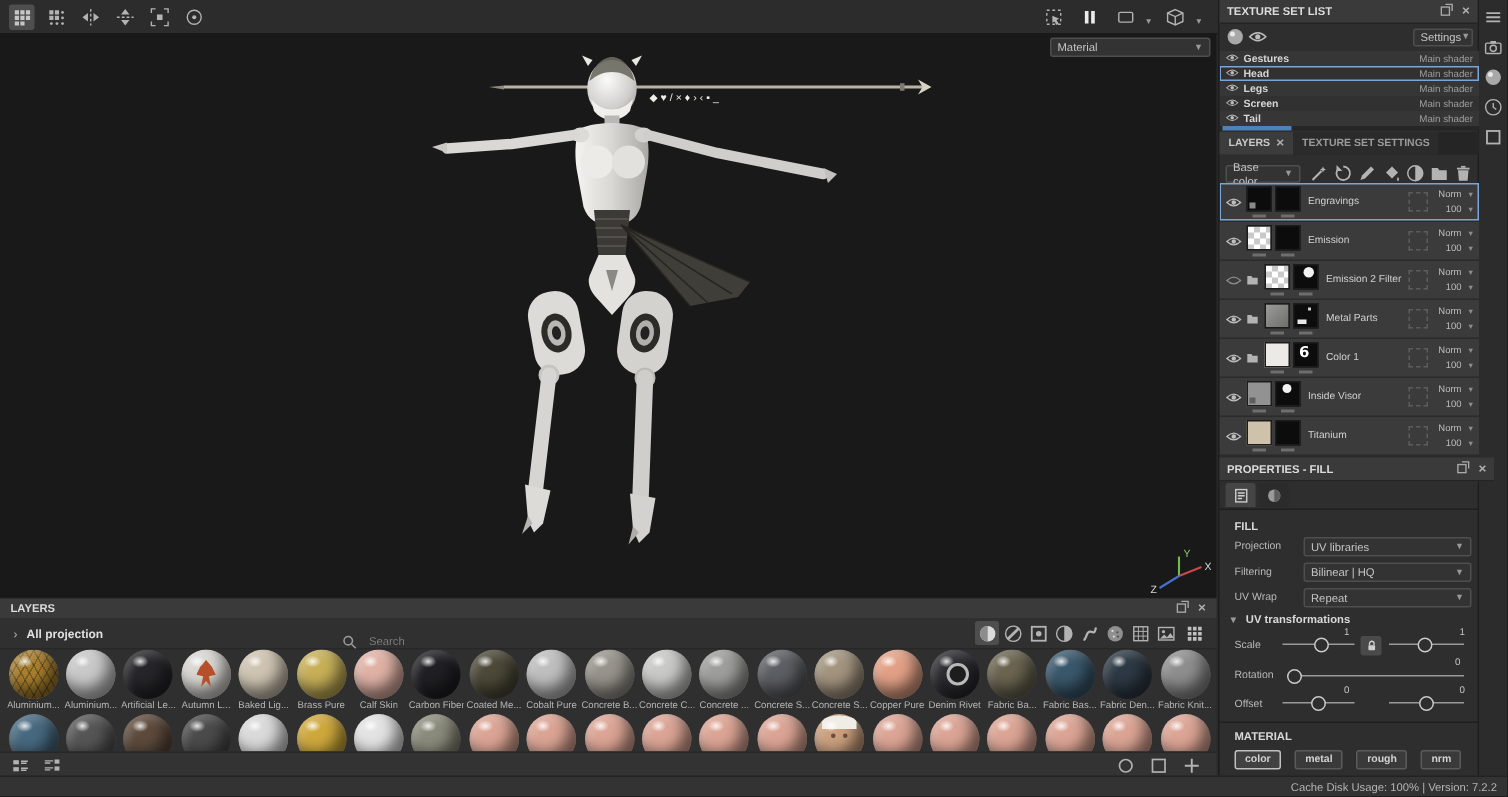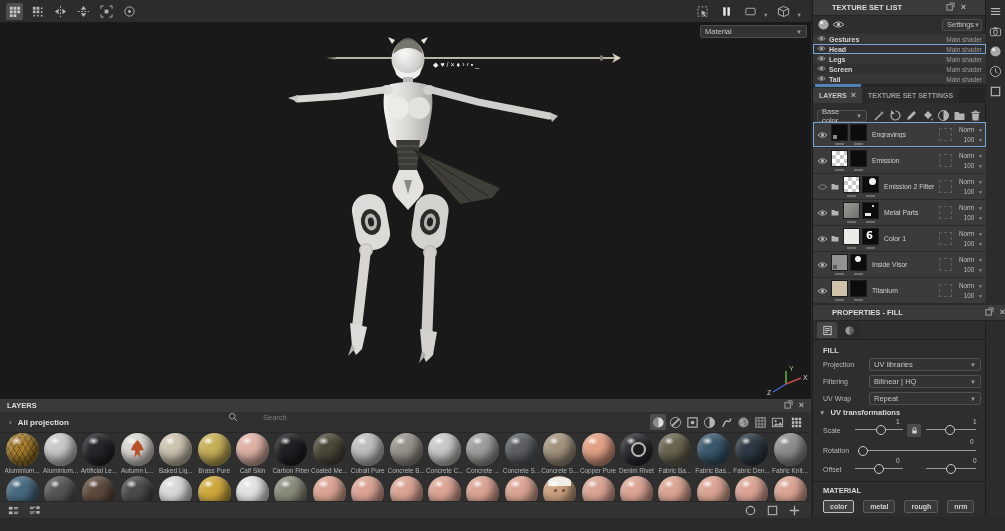--- a/index.html
+++ b/index.html
@@ -18,21 +18,21 @@
   
   #viewport{left:0;top:22px;width:811px;height:376px;background:#191919;overflow:hidden}
   #shader-dd{position:absolute;left:700px;top:3px;width:107px;height:13px}
   .dd{background:#333;border:1px solid #4e4e4e;border-radius:2px;display:flex;align-items:center;padding:0 4px;font-size:7.5px;color:#c5c5c5;box-sizing:border-box;height:100%}
   .dd .chev{margin-left:auto;color:#999;font-size:6px}
   #gizmo{position:absolute;left:766px;top:342px}
   
   #right-dock{left:985px;top:0;width:20px;height:517px;background:#2c2c2c;border-left:1px solid #1d1d1d;display:flex;flex-direction:column;align-items:center;padding-top:3px;gap:3px;box-sizing:border-box}
   
   #right-panel{left:812px;top:0;width:173px;height:517px;background:#2e2e2e;border-left:1px solid #1d1d1d;box-sizing:border-box}
-  .panel-header{height:15px;background:#3a3a3a;display:flex;align-items:center;padding:0 19px;font-weight:bold;font-size:7.5px;color:#dcdcdc;border-bottom:1px solid #242424}
+  .panel-header{height:15px;background:#3a3a3a;display:flex;align-items:center;padding:0 5px;font-weight:bold;font-size:7.5px;color:#dcdcdc;border-bottom:1px solid #242424}
   .ph-icons{margin-left:auto;display:flex;gap:6px;align-items:center;color:#b0b0b0}
   .close-x{font-size:9px;color:#b0b0b0;line-height:1}
   #tsl-toolbar{position:absolute;left:0;top:16px;width:173px;height:17px;display:flex;align-items:center;padding:0 4px;box-sizing:border-box;gap:3px}
   #tsl-settings{margin-left:auto;width:40px;height:12px}
   #texture-set-list{position:absolute;left:0;top:34px;width:173px;height:50px;overflow:hidden}
   .ts-row{height:10px;display:flex;align-items:center;padding:0 4px;font-size:7px;box-sizing:border-box}
   .ts-row:nth-child(odd){background:#363636}
   .ts-row:nth-child(even){background:#313131}
   .ts-row.sel{box-shadow:inset 0 0 0 1px #7aa5d8}
   .ts-name{font-weight:bold;color:#d6d6d6;margin-left:3px}
@@ -86,21 +86,21 @@
   #mat-divider{position:absolute;left:0;top:481px;width:173px;height:1px;background:#1f1f1f}
   #mat-channels{position:absolute;left:10px;top:500px;display:flex;gap:9px}
   .chan-btn{height:13px;padding:0 6px;display:flex;align-items:center;justify-content:center;background:#3a3a3a;border:1px solid #5a5a5a;border-radius:2px;font-size:7px;font-weight:bold;color:#d2d2d2;box-sizing:border-box}
   .chan-btn.sel{border-color:#c0c0c0;background:#414141}
   
   #assets{left:0;top:398px;width:811px;height:119px;background:#2e2e2e;border-top:1px solid #1c1c1c;box-sizing:border-box}
   #assets-header{height:13px;background:#3a3a3a;display:flex;align-items:center;padding:0 7px;font-weight:bold;font-size:7.5px;color:#dcdcdc}
   #assets-toolbar{position:absolute;left:0;top:13px;width:811px;height:21px;background:#303030;display:flex;align-items:center;border-bottom:1px solid #272727;box-sizing:border-box}
   #lib-chev{margin-left:9px;color:#b5b5b5;font-size:8px}
   #lib-label{margin-left:6px;font-weight:bold;font-size:8px;color:#e0e0e0}
-  #assets-search{position:absolute;left:228px;top:0;height:21px;display:flex;align-items:flex-start;gap:23px}
+  #assets-search{position:absolute;left:228px;top:0;height:21px;display:flex;align-items:flex-end;gap:6px}
   #assets-search svg{width:10px;height:10px}
   #search-input{background:transparent;border:none;outline:none;color:#cfcfcf;font-size:7.5px;width:300px;font-family:"Liberation Sans",sans-serif}
   #search-input::placeholder{color:#7d7d7d}
   #asset-filters{position:absolute;left:650px;top:2px;display:flex;gap:1px}
   #asset-filters .icon16{width:16px;height:16px}
   #assets-gridbtn{position:absolute;left:788px;top:2px}
   #assets-grid{position:absolute;left:0;top:34px;width:811px;height:68px;overflow:hidden;background:#2f2f2f}
   .asset-row{display:flex;padding-left:3px}
   .asset{flex:0 0 38.4px;display:flex;flex-direction:column;align-items:center}
   .sphere{width:33px;height:33px;border-radius:50%;position:relative;
@@ -1037,13 +1037,16 @@
           </span>
           <span class="icon16">
             <svg viewBox="0 0 14 14">
               <path d="M7 2v10M2 7h10" stroke="#b3b3b3" stroke-width="1.4"></path>
             </svg>
           </span>
         </div>
     </div>
   </div>
 
+  <div id="status-bar" class="abs">
+    <span>Cache Disk Usage: 100% | Version: 7.2.2</span>
+  </div>
 </div>
 
 </body></html>

